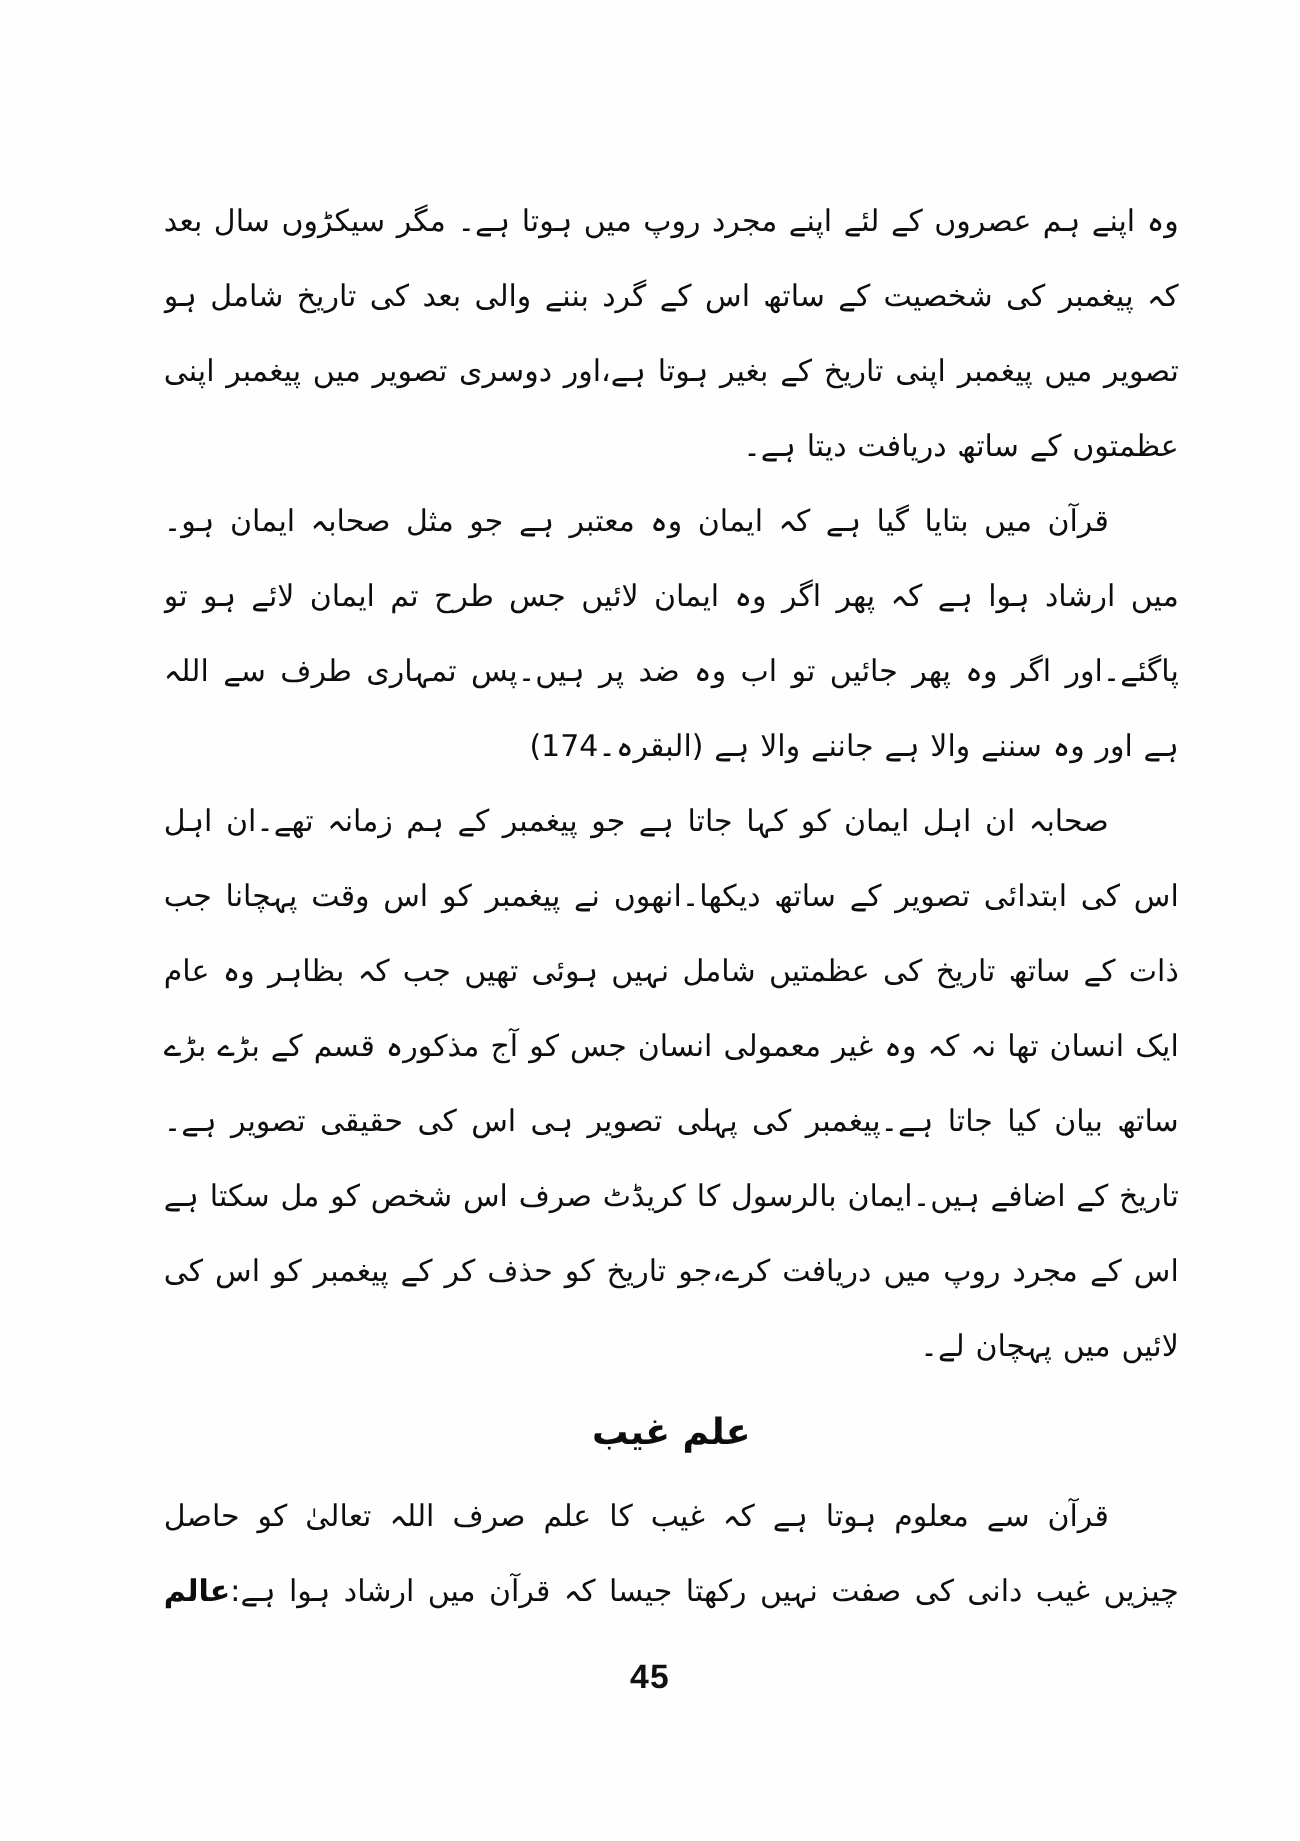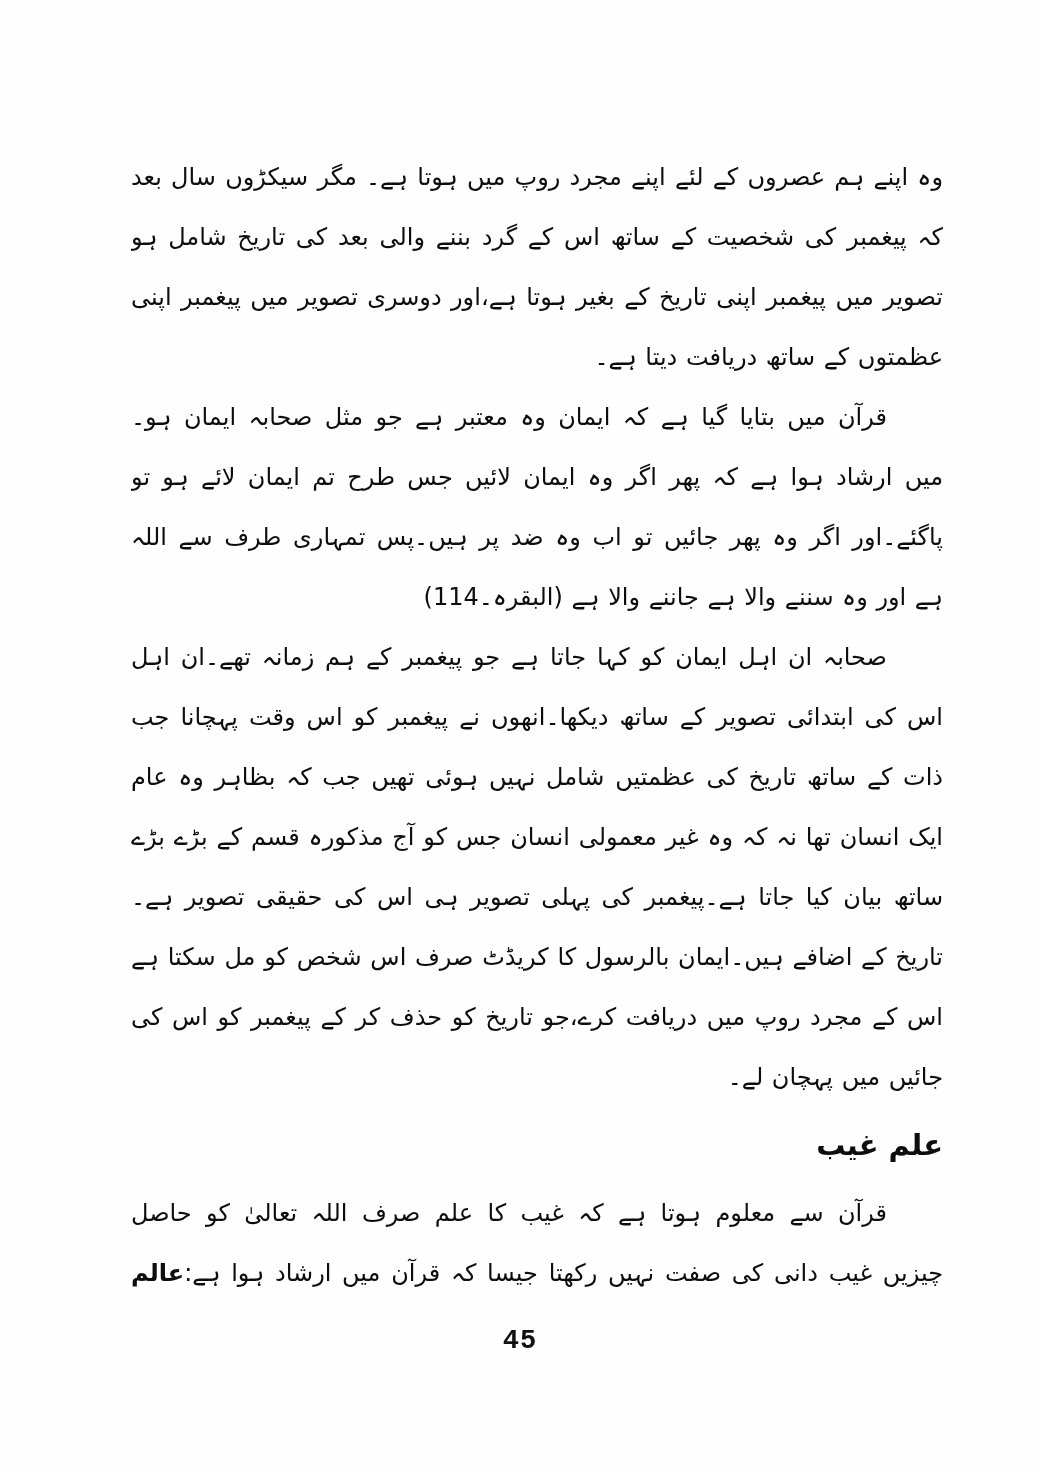--- a/index.html
+++ b/index.html
@@ -43,35 +43,35 @@
   .line.short {
     text-align-last: start; 
   }
   .line.indent {
     text-indent: 56px; 
   }
   .section-heading {
     margin: 0;
     height: 76px;
     line-height: 76px;
-    text-align: right;
+    text-align: center;
     font-size: 29px;
     font-weight: 700;
     color: #0d0d0d;
   }
   .bold-quote {
     font-weight: 700;
   }
   .page-number {
     position: absolute;
     top: 1326px;
     left: 0;
     width: 100%;
     text-align: center;
-    font-family: Liberation Mono, monospace;
+    font-family: Liberation Sans, sans-serif;
     font-weight: 700;
     font-size: 27px;
     color: #111111;
     letter-spacing: 1px;
   }
 </style>
 </head>
 <body>
 
 <div class="page">
@@ -82,32 +82,32 @@
       <div class="line">وہ اپنے ہم عصروں کے لئے اپنے مجرد روپ میں ہوتا ہے۔ مگر سیکڑوں سال بعد ایسا ہوتا ہے</div>
       <div class="line">کہ پیغمبر کی شخصیت کے ساتھ اس کے گرد بننے والی بعد کی تاریخ شامل ہو جاتی ہے۔ پہلی</div>
       <div class="line">تصویر میں پیغمبر اپنی تاریخ کے بغیر ہوتا ہے،اور دوسری تصویر میں پیغمبر اپنی تاریخی</div>
       <div class="line short">عظمتوں کے ساتھ دریافت دیتا ہے۔</div>
     </div>
 
     <div class="para">
       <div class="line indent">قرآن میں بتایا گیا ہے کہ ایمان وہ معتبر ہے جو مثل صحابہ ایمان ہو۔ چنانچہ قرآن</div>
       <div class="line">میں ارشاد ہوا ہے کہ پھر اگر وہ ایمان لائیں جس طرح تم ایمان لائے ہو تو بیشک وہ راہ</div>
       <div class="line">پاگئے۔اور اگر وہ پھر جائیں تو اب وہ ضد پر ہیں۔پس تمہاری طرف سے اللہ اس کے لئے کافی</div>
-      <div class="line short">ہے اور وہ سننے والا ہے جاننے والا ہے (البقرہ۔114)</div>
+      <div class="line short">ہے اور وہ سننے والا ہے جاننے والا ہے (البقرہ۔174)</div>
     </div>
 
     <div class="para">
       <div class="line indent">صحابہ ان اہل ایمان کو کہا جاتا ہے جو پیغمبر کے ہم زمانہ تھے۔ان اہل ایمان نے پیغمبر کو</div>
       <div class="line">اس کی ابتدائی تصویر کے ساتھ دیکھا۔انھوں نے پیغمبر کو اس وقت پہچانا جب کہ اس کی</div>
       <div class="line">ذات کے ساتھ تاریخ کی عظمتیں شامل نہیں ہوئی تھیں جب کہ بظاہر وہ عام انسانوں جیسا</div>
       <div class="line">ایک انسان تھا نہ کہ وہ غیر معمولی انسان جس کو آج مذکورہ قسم کے بڑے بڑے القاب کے</div>
       <div class="line">ساتھ بیان کیا جاتا ہے۔پیغمبر کی پہلی تصویر ہی اس کی حقیقی تصویر ہے۔بقیہ چیزیں مابعد</div>
       <div class="line">تاریخ کے اضافے ہیں۔ایمان بالرسول کا کریڈٹ صرف اس شخص کو مل سکتا ہے جو پیغمبر کو</div>
       <div class="line">اس کے مجرد روپ میں دریافت کرے،جو تاریخ کو حذف کر کے پیغمبر کو اس کی اصل</div>
-      <div class="line short">جائیں میں پہچان لے۔</div>
+      <div class="line short">لائیں میں پہچان لے۔</div>
     </div>
 
     <h2 class="section-heading">علم غیب</h2>
 
     <div class="para">
       <div class="line indent">قرآن سے معلوم ہوتا ہے کہ غیب کا علم صرف اللہ تعالیٰ کو حاصل ہے،اللہ کے سوا</div>
       <div class="line">
         <span>چیزیں غیب دانی کی صفت نہیں رکھتا جیسا کہ قرآن میں ارشاد ہوا ہے:</span><span class="bold-quote">عالم الغیب فلایظھر</span>
       </div>
     </div>

